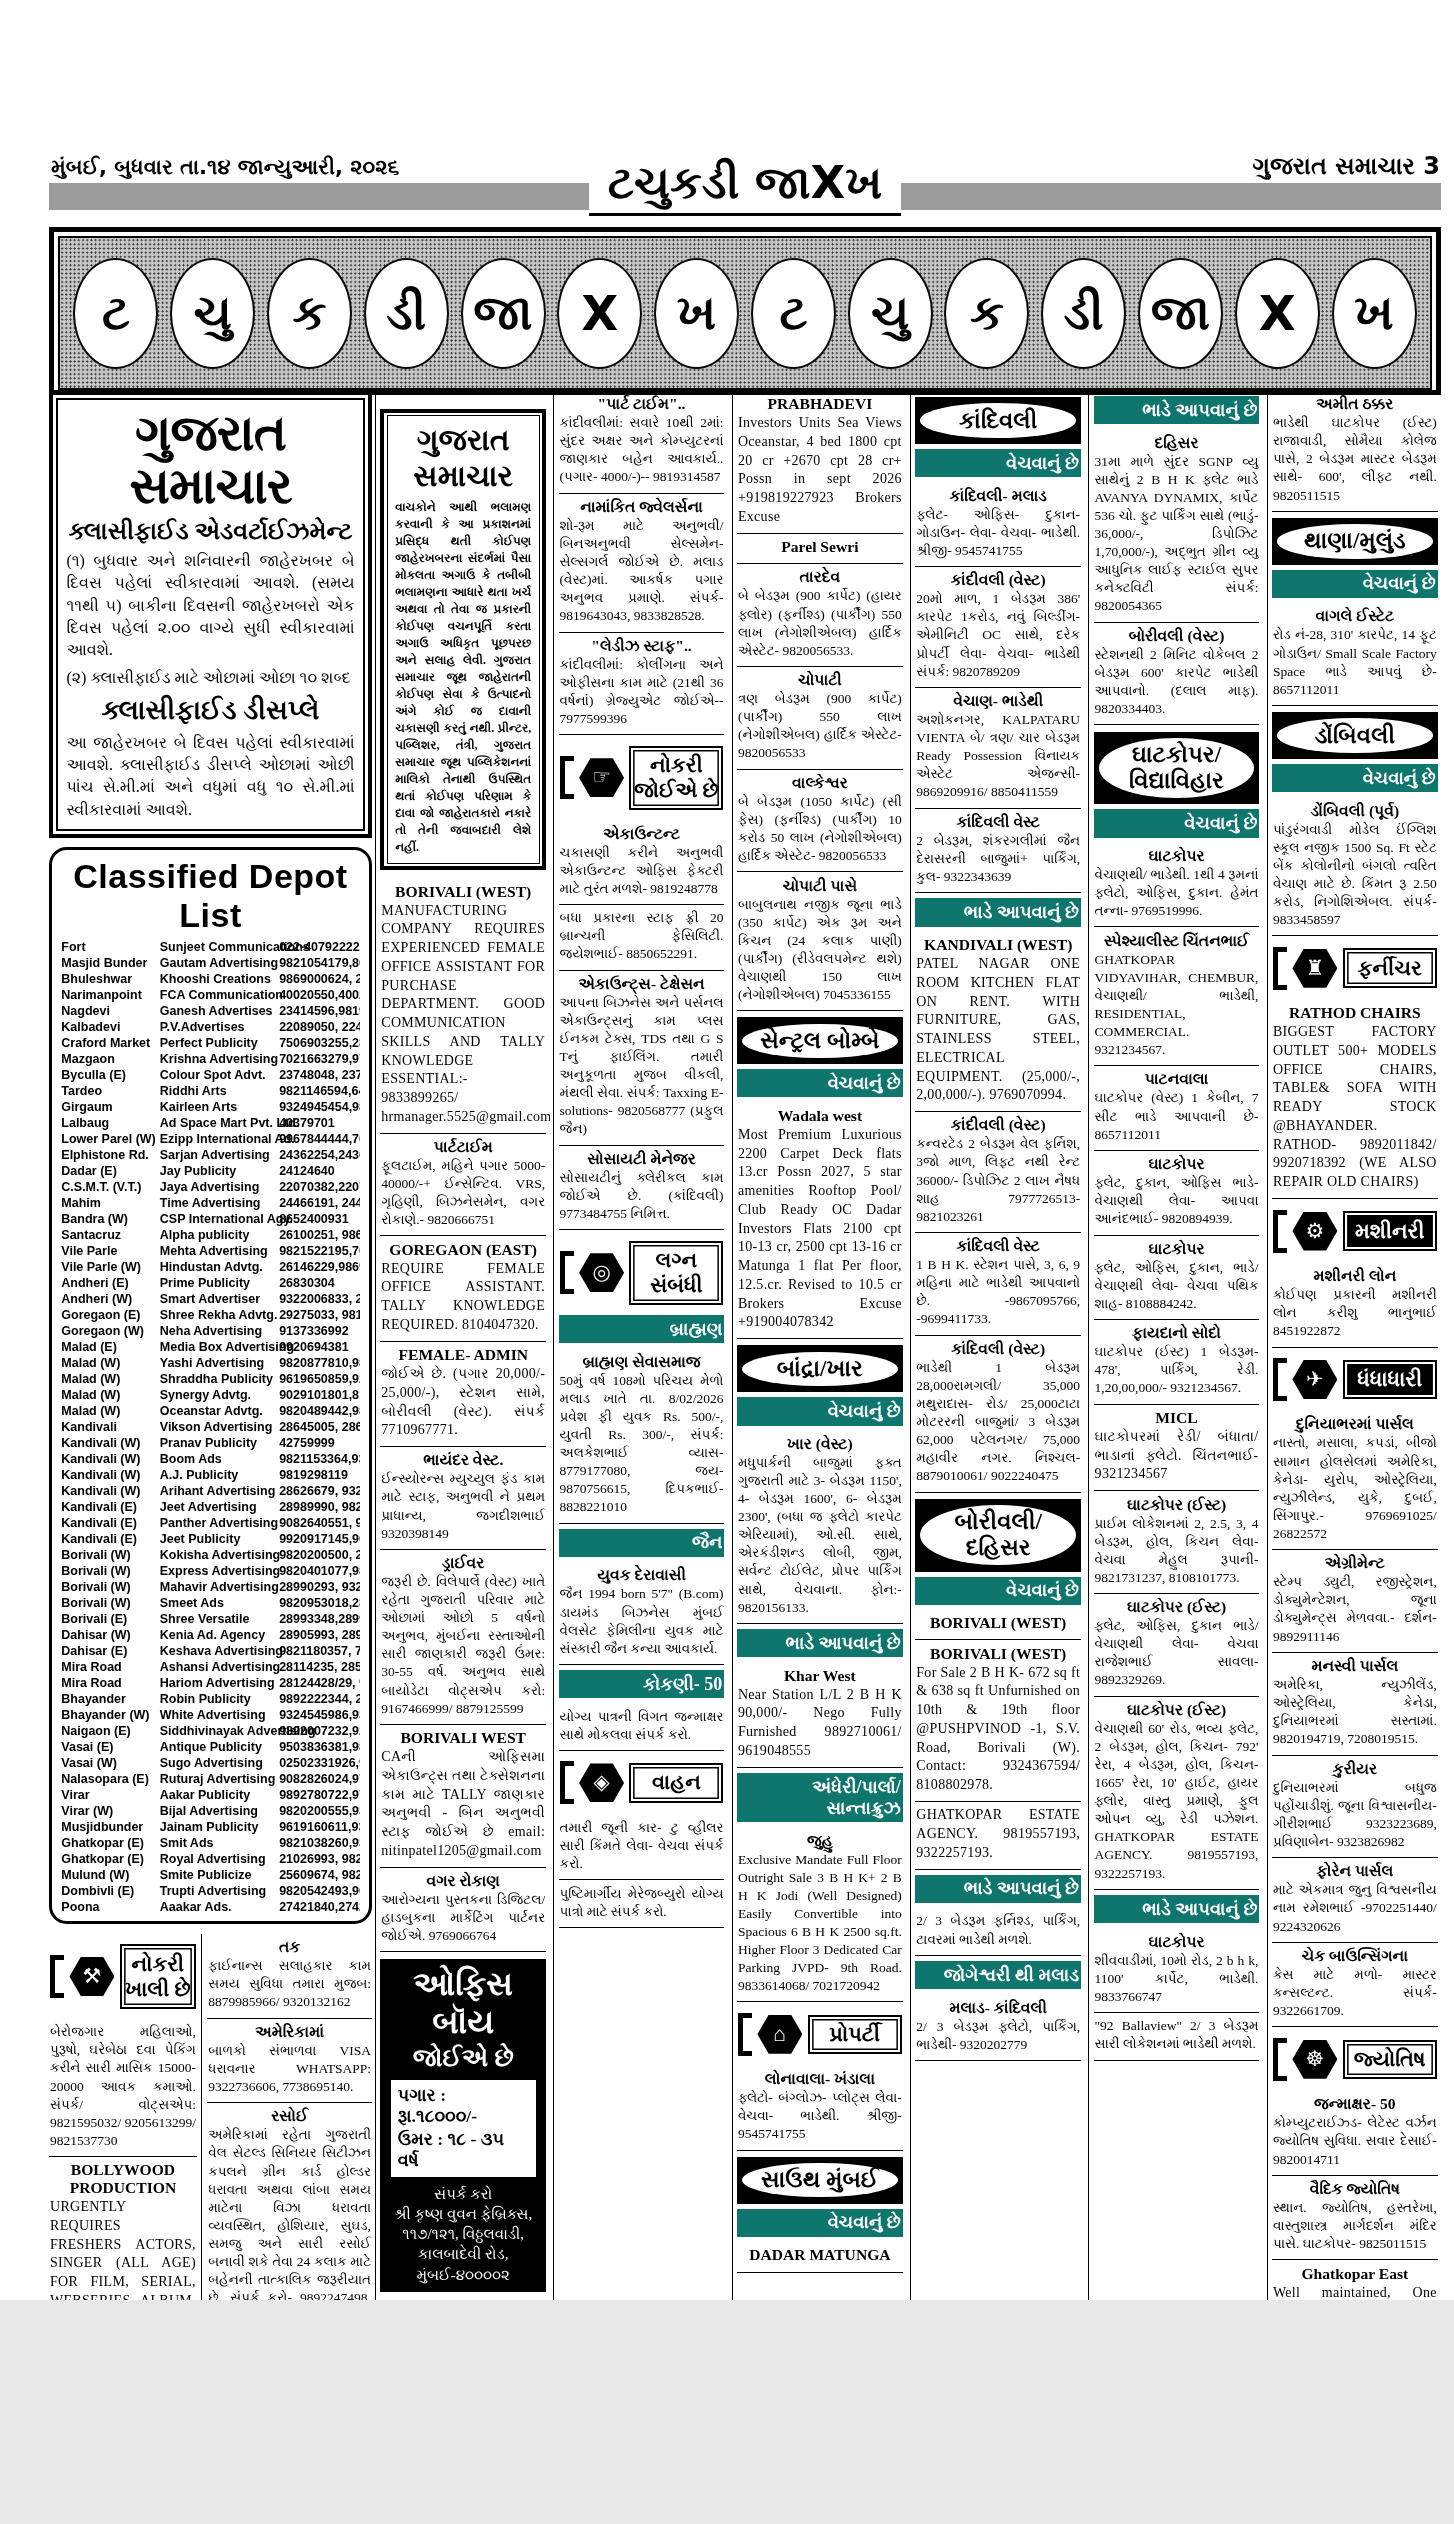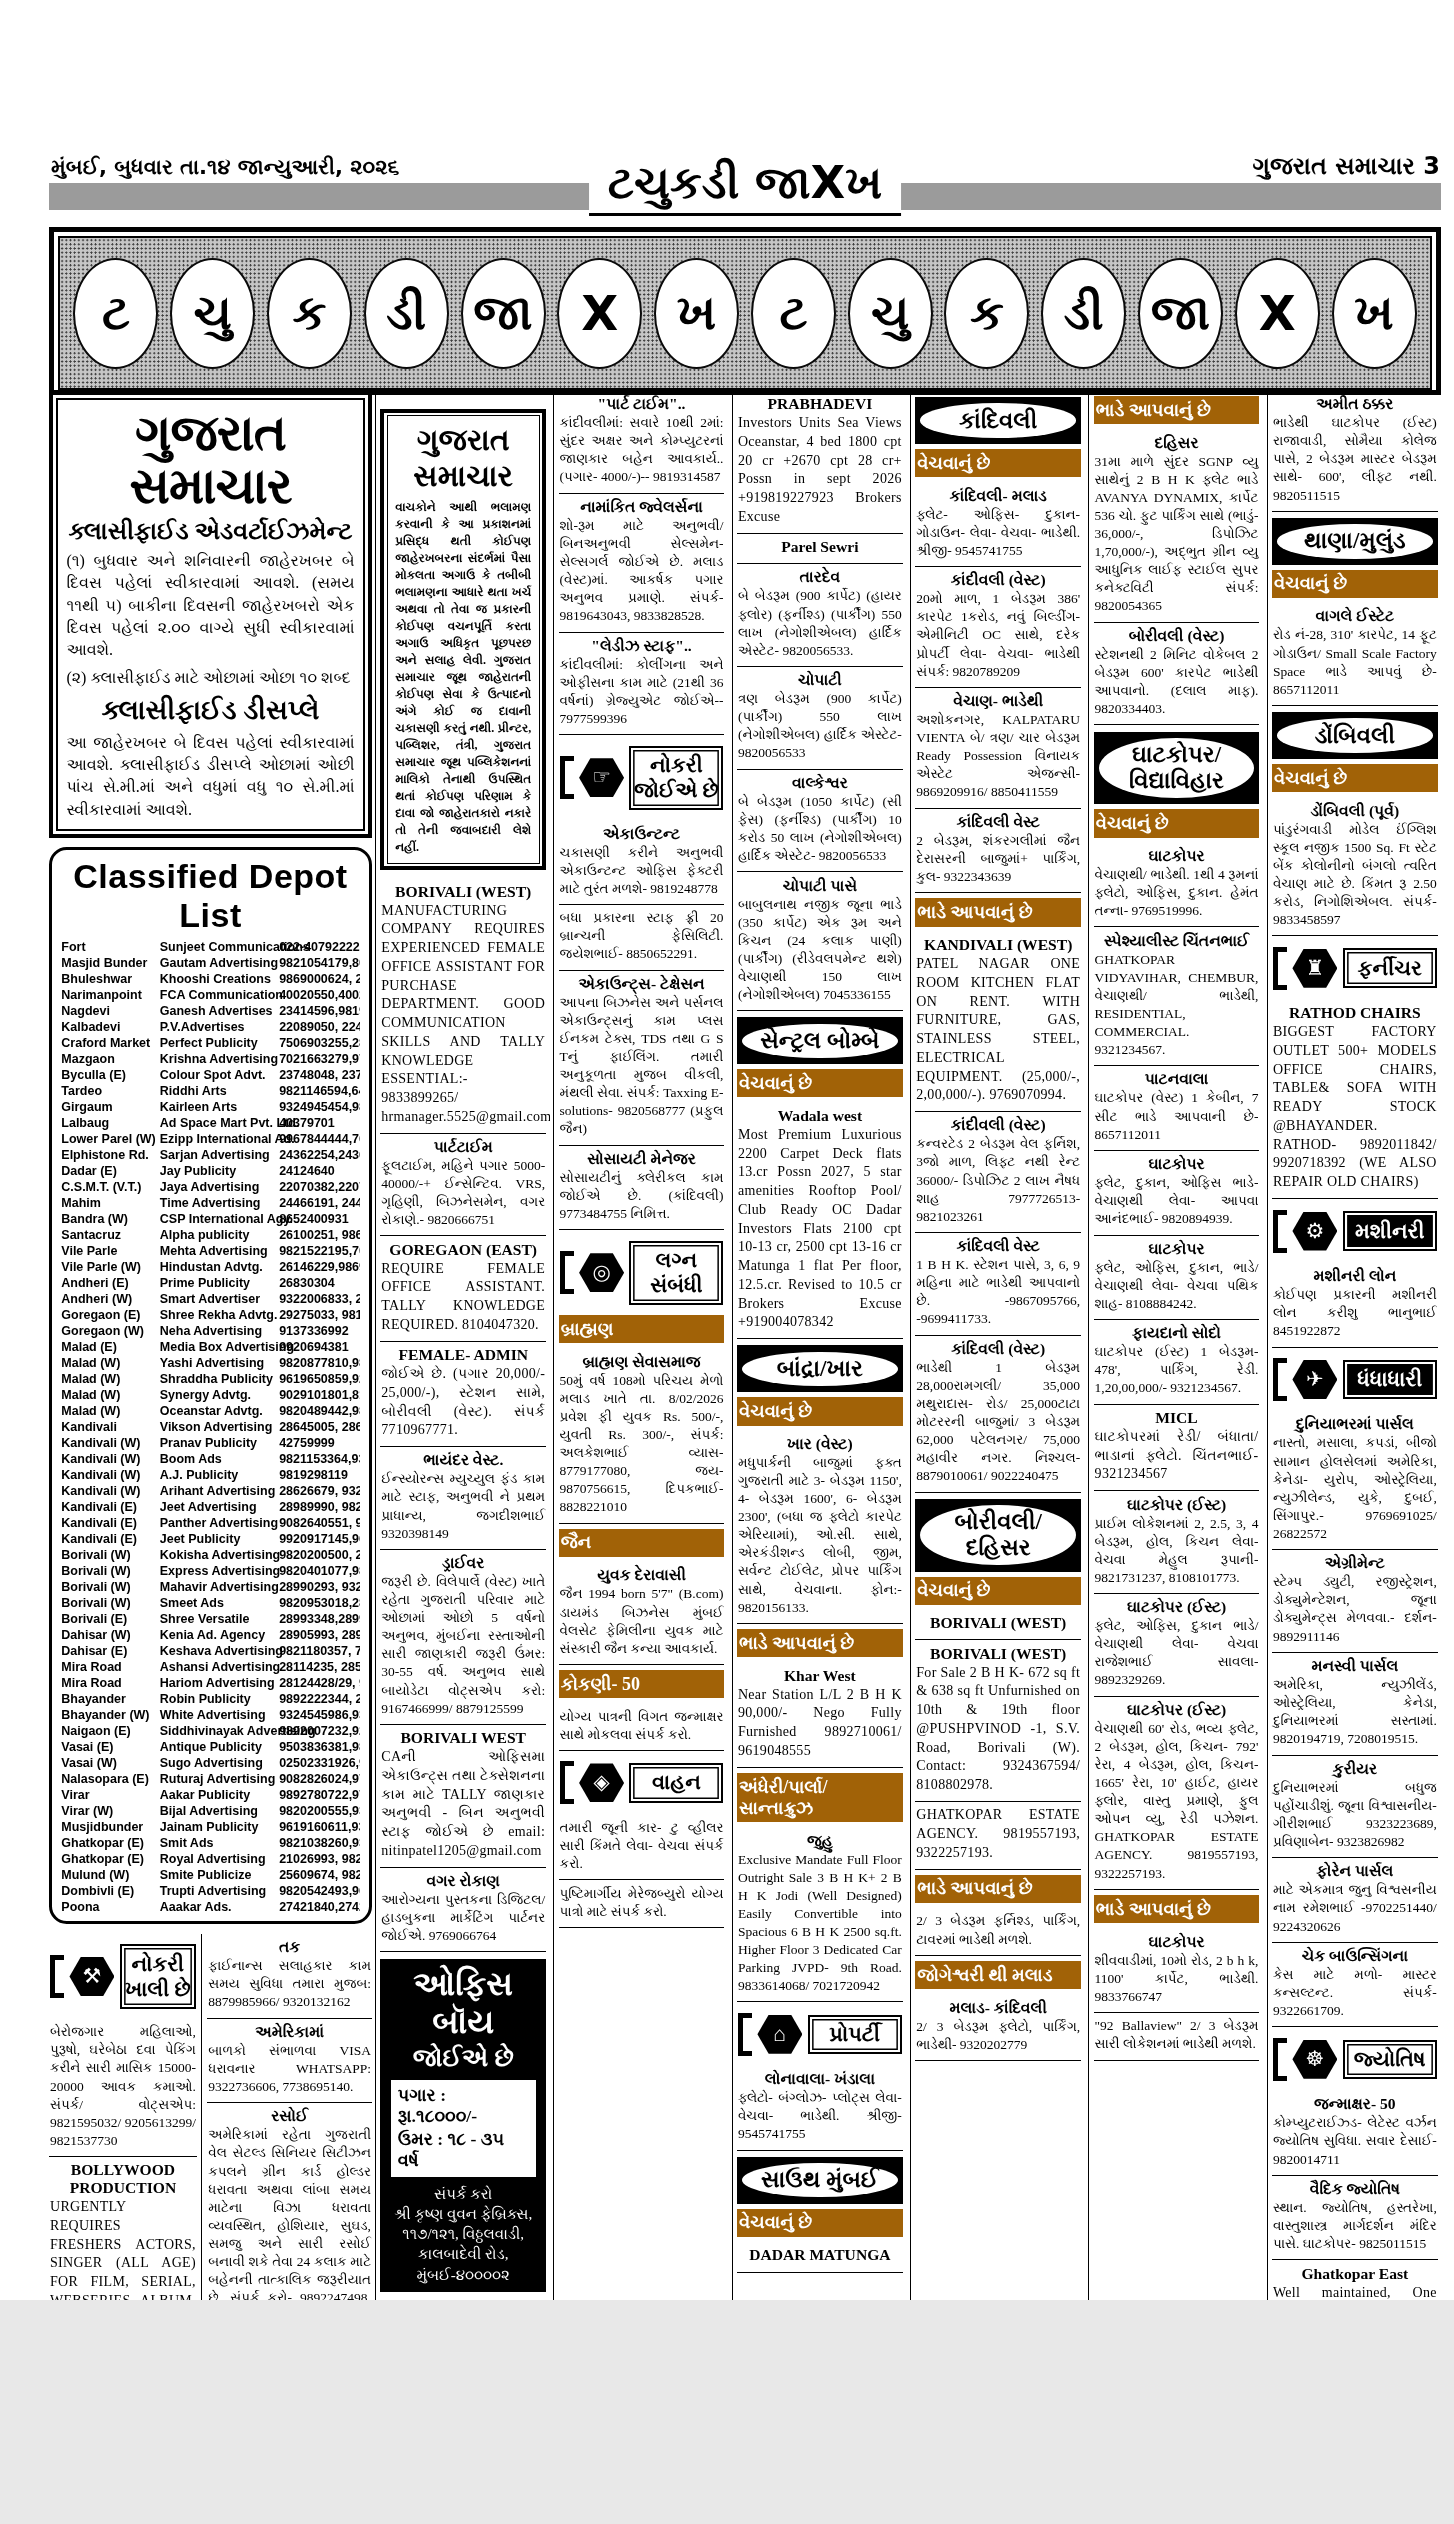--- a/index.html
+++ b/index.html
@@ -44,21 +44,21 @@
         font-weight:bold;font-size:12.5px;line-height:1.28;white-space:nowrap;overflow:hidden;}
   
   .subcols{display:flex;}
   .subL{width:49%;padding-right:4.2px;}
   .subR{width:51%;border-left:1.6px solid #000;padding-left:5.2px;}
   
   .ad{border-bottom:1px solid #000;padding:4.2px 1px 6.2px;}
   .ad-h{font-size:15.6px;font-weight:bold;text-align:center;margin-bottom:1px;}
   .ad-b{font-size:13.5px;line-height:1.34;text-align:justify;}
   .ad.en .ad-b{font-size:14px;letter-spacing:0.3px;}
-  .bar{background:#a16207;color:#fff;text-align:left;font-weight:bold;font-size:18px;
+  .bar{background:#0f766e;color:#fff;text-align:right;font-weight:bold;font-size:18px;
        padding:3.6px 2.1px;margin:5.2px 0;}
   .sec{background:#000;padding:6.2px 5.2px;margin:6.2px 0 0;}
   .sec .oval{background:#fff;border-radius:50%;text-align:center;font-weight:bold;
              font-size:23px;padding:4.2px 2.1px;}
   .ban{display:flex;align-items:center;gap:5.2px;padding:5.2px 1px;margin:5.2px 0;}
   .ban .brk{width:9.3px;height:33px;border:5.7px solid #000;border-right:none;}
   .ban .hex{flex:0 0 auto;width:45px;height:39px;background:#000;color:#fff;
             clip-path:polygon(25% 0,75% 0,100% 50%,75% 100%,25% 100%,0 50%);
             display:flex;align-items:center;justify-content:center;font-size:21px;}
   .ban .ban-t{flex:1;border:2.6px solid #000;box-shadow:0 0 0 2.1px #fff inset,0 0 0 3.6px #000 inset;

